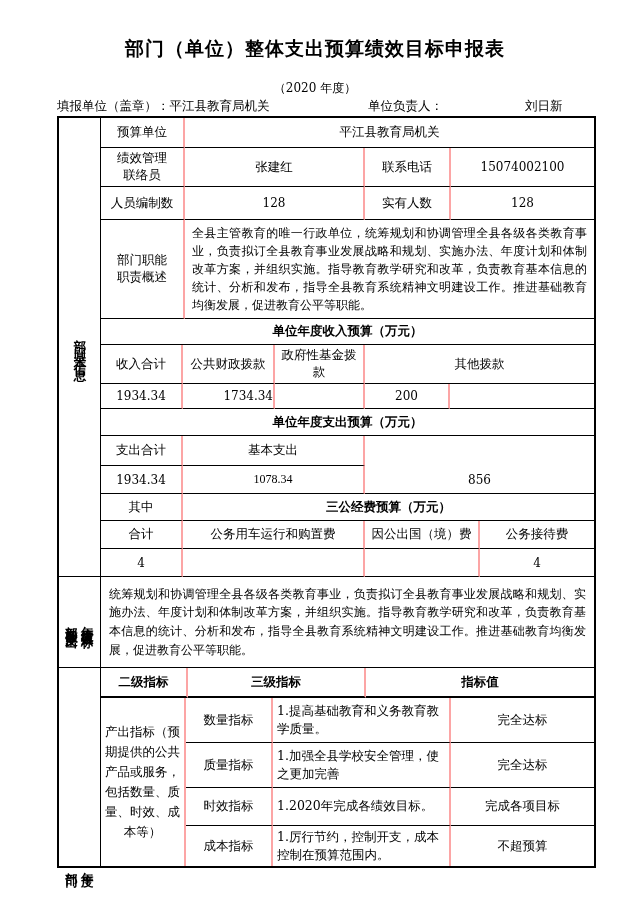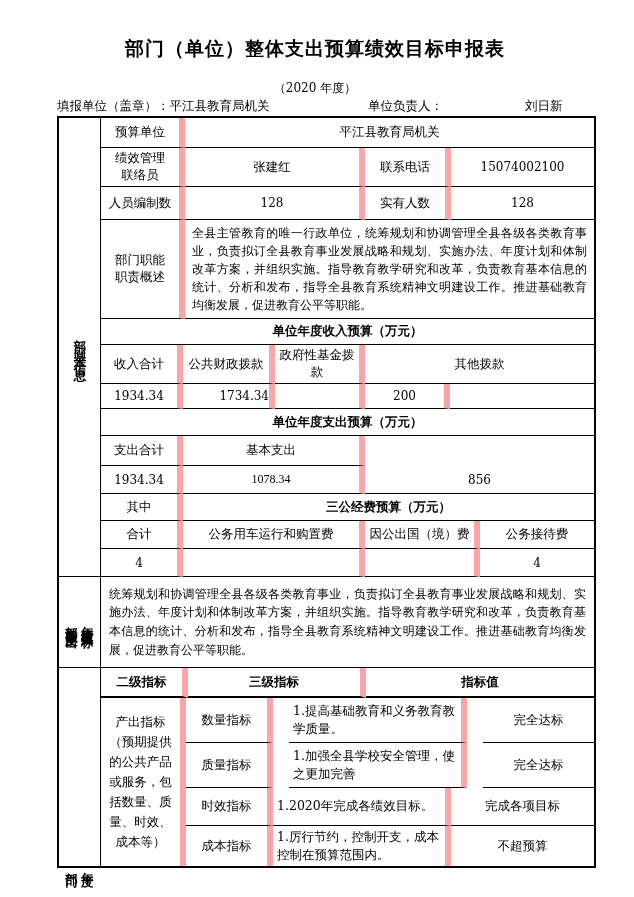--- a/index.html
+++ b/index.html
@@ -39,35 +39,35 @@
   .side.bottom-align { align-items:flex-end; }
   .vtext {
     writing-mode:vertical-lr; text-orientation:upright;
     font-weight:bold; font-size:12.5px; white-space:pre-line;
   }
   .v1 { letter-spacing:6px; }
   .v2 { letter-spacing:2px; line-height:1.25; }
   .content { flex:1 1 auto; display:flex; flex-direction:column; min-width:0; }
   .row { display:flex; }
   .c {
-    border-right:6px solid #fca5a5; border-bottom:1px solid #000; box-sizing:border-box;
+    border-right:2px solid #fca5a5; border-bottom:1px solid #000; box-sizing:border-box;
     display:flex; align-items:center; justify-content:center;
     text-align:center; font-size:12.5px; padding:2px 3px; min-width:0;
   }
   .c.last { border-right:none; }
   .c.nob { border-bottom:none; }
   .fx { flex:1 1 auto; }
   .w82 { flex:0 0 82px; } .w84 { flex:0 0 84px; } .w85 { flex:0 0 85px; }
   .w86 { flex:0 0 86px; } .w87 { flex:0 0 87px; } .w90 { flex:0 0 90px; }
   .w92 { flex:0 0 92px; } .w115 { flex:0 0 115px; } .w178 { flex:0 0 178px; }
   .w180 { flex:0 0 180px; } .w182 { flex:0 0 182px;font-family:Liberation Serif, serif; }
   .h25 { min-height:25px; } .h26 { min-height:26px; } .h27 { min-height:27px; }
   .h28 { min-height:28px; } .h30 { min-height:30px; } .h33 { min-height:33px; }
   .h36 { min-height:36px; } .h38 { min-height:38px; } .h39 { min-height:39px; }
-  .h45 { min-height:45px;gap:16px; } .h91 { min-height:91px; } .h94 { min-height:94px; }
+  .h45 { min-height:45px; } .h91 { min-height:91px; } .h94 { min-height:94px; }
   .bold { font-weight:bold; }
   .narrow { padding-left:14px; padding-right:14px; }
   .para {
     justify-content:flex-start; text-align:justify; align-items:center;
     padding:4px 7px; line-height:1.5; font-size:12px;
   }
   .goalpara { padding:4px 8px; line-height:1.55; }
   .leftcell { justify-content:flex-start; text-align:left; padding:2px 4px; line-height:1.45; }
   .rightnum { justify-content:flex-end; padding-right:0; }
   .num { font-size:12px; }

